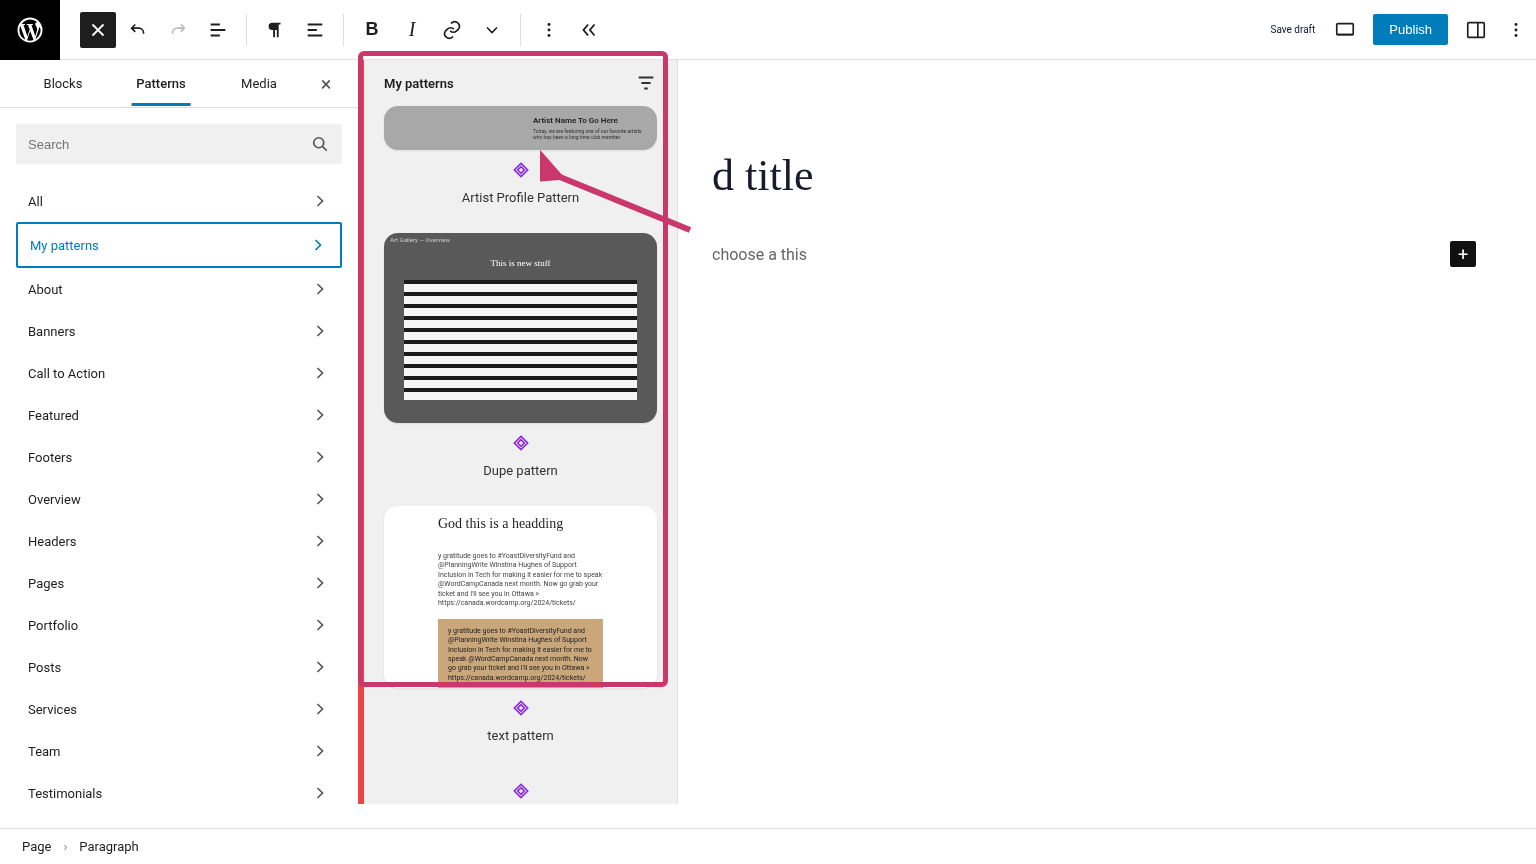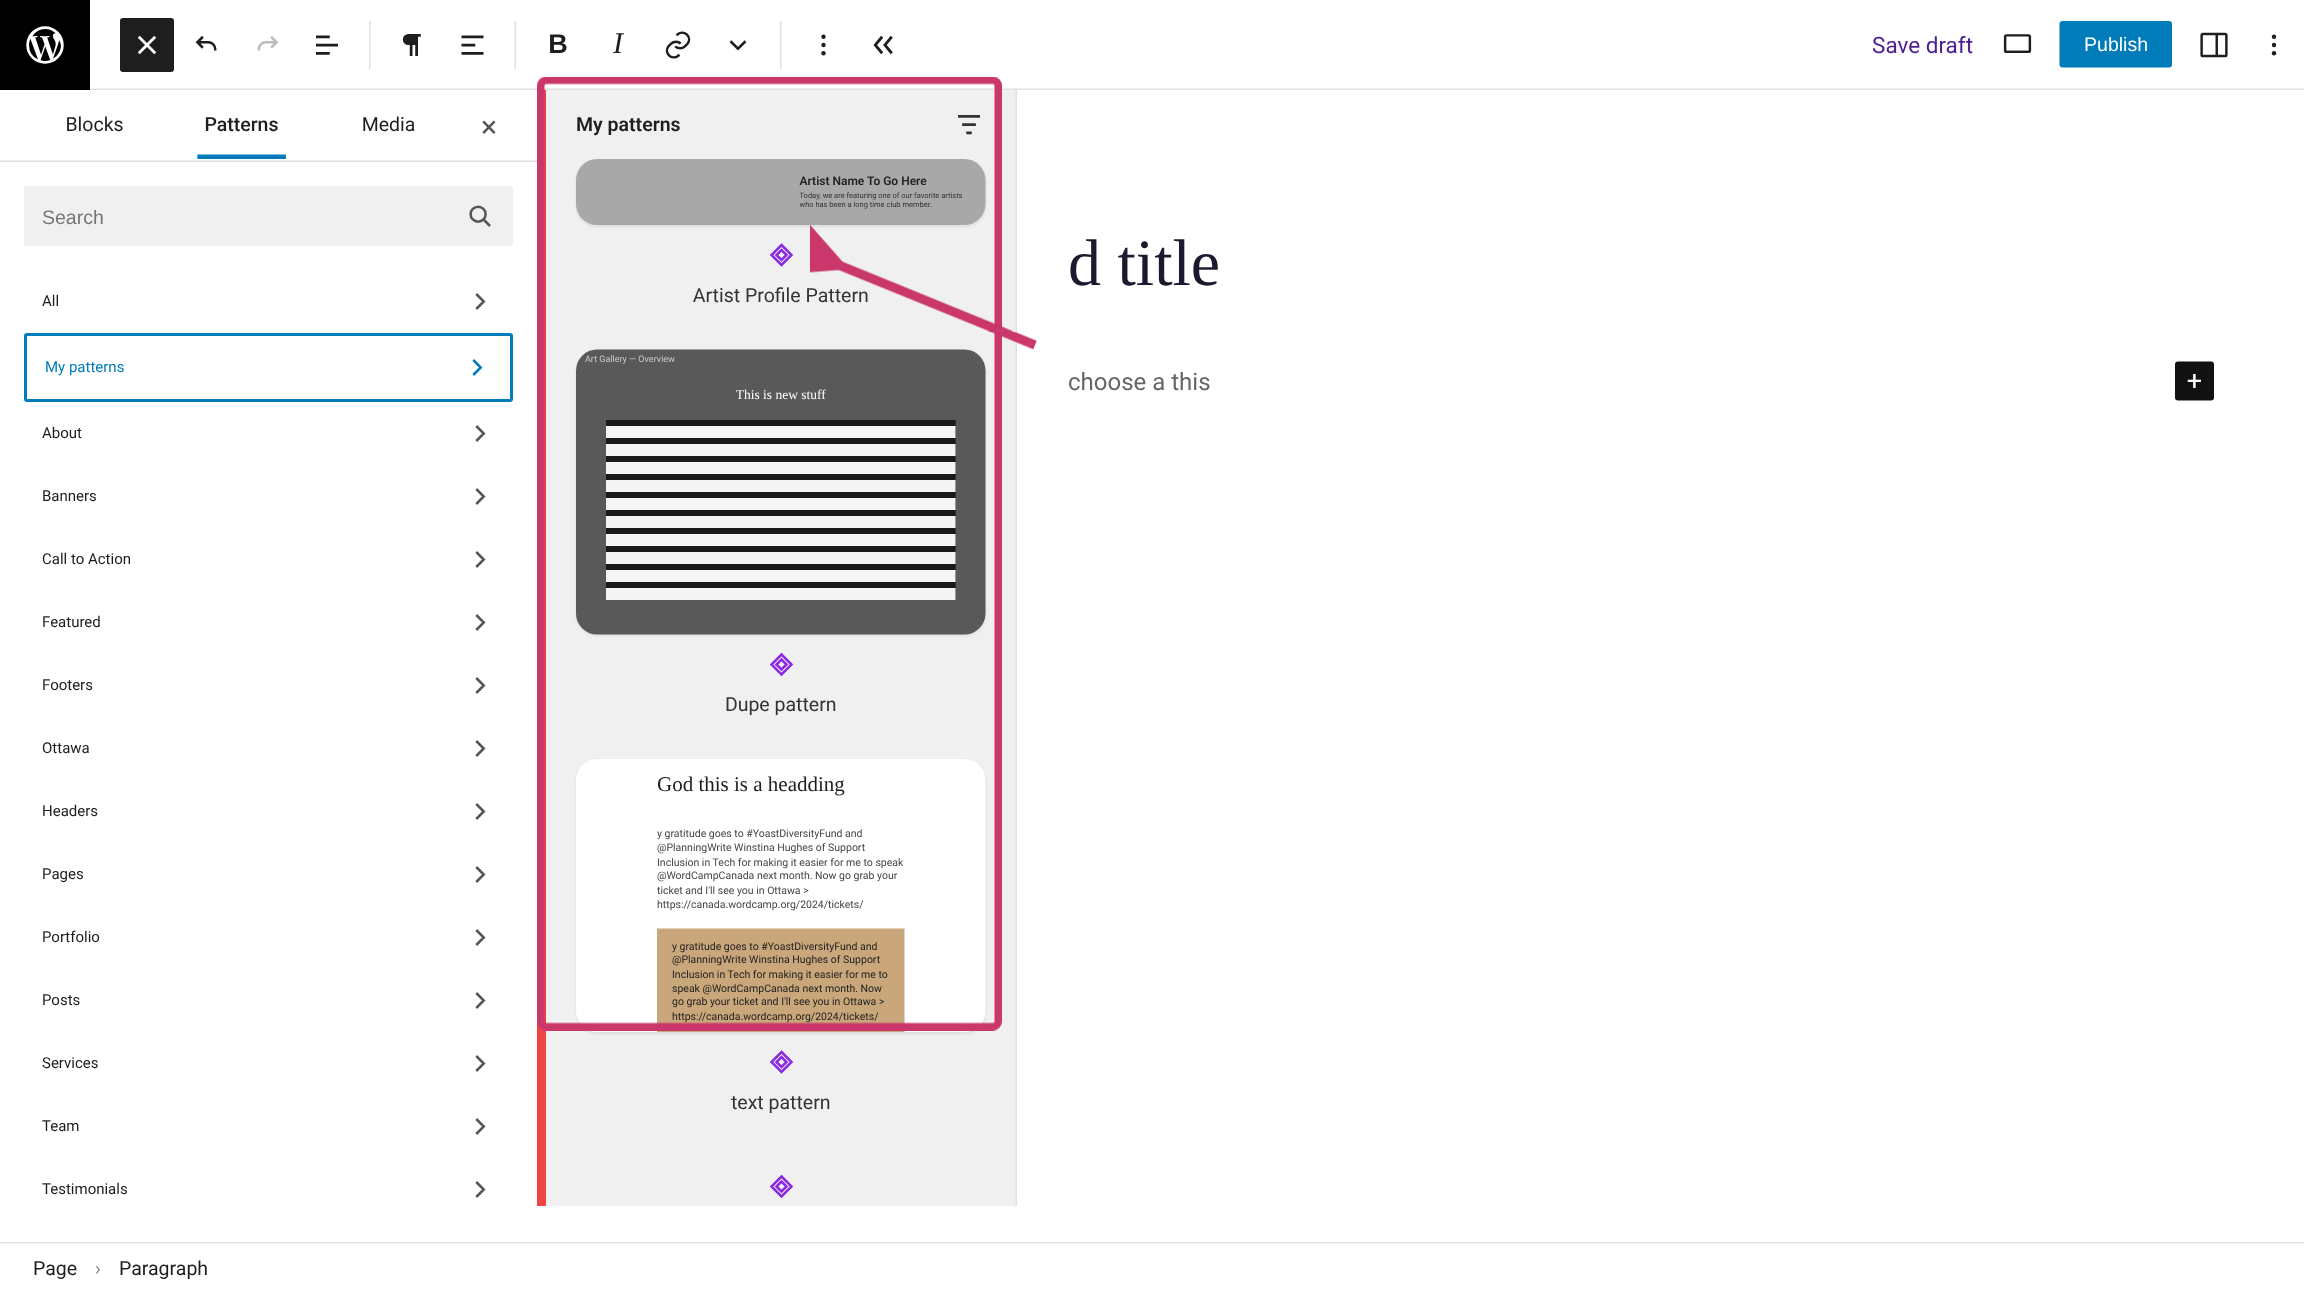--- a/index.html
+++ b/index.html
@@ -5,35 +5,35 @@
   * { box-sizing: border-box; margin: 0; padding: 0; }
   html, body { width: 1536px; height: 864px; font-family: -apple-system, BlinkMacSystemFont, "Segoe UI", Roboto, sans-serif; font-size: 13px; color: #1e1e1e; overflow: hidden; }
   .topbar { display: flex; align-items: center; height: 60px; border-bottom: 1px solid #e0e0e0; }
   .wp-logo { width: 60px; height: 60px; background: #000; display: flex; align-items: center; justify-content: center; }
   .wp-logo svg { fill: #fff; }
   .tb-btn { width: 36px; height: 36px; display: flex; align-items: center; justify-content: center; border: none; background: transparent; cursor: pointer; color: #1e1e1e; border-radius: 2px; margin: 0 2px; }
   .tb-btn.dark { background: #1e1e1e; color: #fff; margin-left: 20px; }
   .tb-btn.disabled { color: #bbb; cursor: default; }
   .tb-sep { width: 1px; height: 32px; background: #e0e0e0; margin: 0 8px; }
   .tb-spacer { flex: 1; }
-  .save-draft { color: #4c1d95; font-size: 15px; padding: 0 10px; cursor: pointer; }
+  .save-draft { color: #0f172a; font-size: 10px; padding: 0 10px; cursor: pointer; }
   .publish-btn { background: #007cba; color: #fff; border: none; padding: 8px 16px; border-radius: 2px; font-size: 13px; font-weight: 500; cursor: pointer; margin: 0 8px; }
   .main { display: flex; height: 744px; }
   .inserter { width: 364px; border-right: 6px solid #ef4444; display: flex; flex-direction: column; }
   .inserter-tabs { display: flex; align-items: center; height: 48px; border-bottom: 1px solid #ddd; padding: 0 14px; }
   .tab { flex: 1; text-align: center; font-size: 13px; color: #1e1e1e; padding: 14px 0; cursor: pointer; position: relative; }
   .tab.active { font-weight: 500; }
   .tab.active::after { content: ""; position: absolute; bottom: -1px; left: 50%; transform: translateX(-50%); width: 60%; height: 3px; background: #007cba; }
   .close-inserter { width: 36px; text-align: center; font-size: 20px; color: #555; cursor: pointer; }
   .search-wrap { padding: 16px; }
   .search-box { display: flex; align-items: center; background: #f0f0f0; border-radius: 2px; padding: 10px 12px; }
   .search-box input { flex: 1; border: none; background: transparent; font-size: 13px; outline: none; color: #555; }
   .search-box .mag { width: 20px; height: 20px; margin-left: 8px; }
   .cat-list { flex: 1; overflow-y: auto; }
-  .cat-item { display: flex; align-items: center; justify-content: space-between; padding: 11px 28px; font-size: 10px; color: #1e1e1e; cursor: pointer; }
+  .cat-item { display: flex; align-items: center; justify-content: space-between; padding: 11px 28px; font-size: 13px; color: #1e1e1e; cursor: pointer; }
   .cat-item.active { color: #007cba; border: 2px solid #007cba; border-radius: 2px; margin: 0 16px; padding: 11px 12px; }
   .chevron { width: 20px; height: 20px; }
   .patterns-panel { width: 314px; background: #f0f0f0; position: relative; display: flex; flex-direction: column; border-right: 1px solid #e0e0e0; }
   .patterns-header { display: flex; align-items: center; justify-content: space-between; padding: 12px 20px; }
   .patterns-header h3 { font-size: 13px; font-weight: 600; }
   .pp-list { flex: 1; overflow-y: auto; padding: 0 20px 0 20px; }
   .pp-item { margin-bottom: 18px; }
   .pp-thumb { width: 100%; border-radius: 14px; box-shadow: 0 1px 2px rgba(0,0,0,0.08); background: #fff; position: relative; overflow: hidden; }
   .pp-label { display: flex; align-items: center; gap: 10px; padding: 10px 2px; font-size: 13px; color: #333; flex-direction: column; }
   .sync-icon { width: 20px; height: 20px; }
@@ -215,21 +215,21 @@
             <path d="M9 6l6 6-6 6"></path>
           </svg>
         </div>
       <div class="cat-item">
           <span>Footers</span>
           <svg class="chevron" viewBox="0 0 24 24" fill="none" stroke="#555" stroke-width="2">
             <path d="M9 6l6 6-6 6"></path>
           </svg>
         </div>
       <div class="cat-item">
-          <span>Ottawa</span>
+          <span>Overview</span>
           <svg class="chevron" viewBox="0 0 24 24" fill="none" stroke="#555" stroke-width="2">
             <path d="M9 6l6 6-6 6"></path>
           </svg>
         </div>
       <div class="cat-item">
           <span>Headers</span>
           <svg class="chevron" viewBox="0 0 24 24" fill="none" stroke="#555" stroke-width="2">
             <path d="M9 6l6 6-6 6"></path>
           </svg>
         </div>

